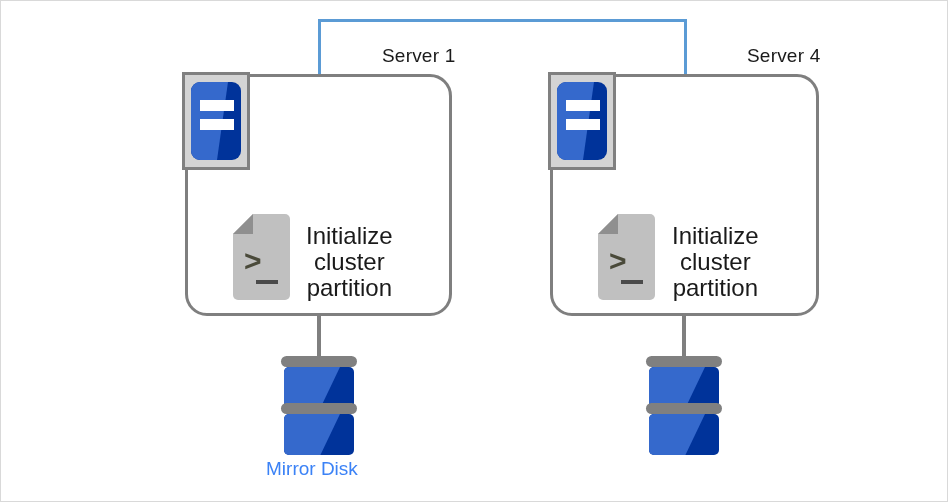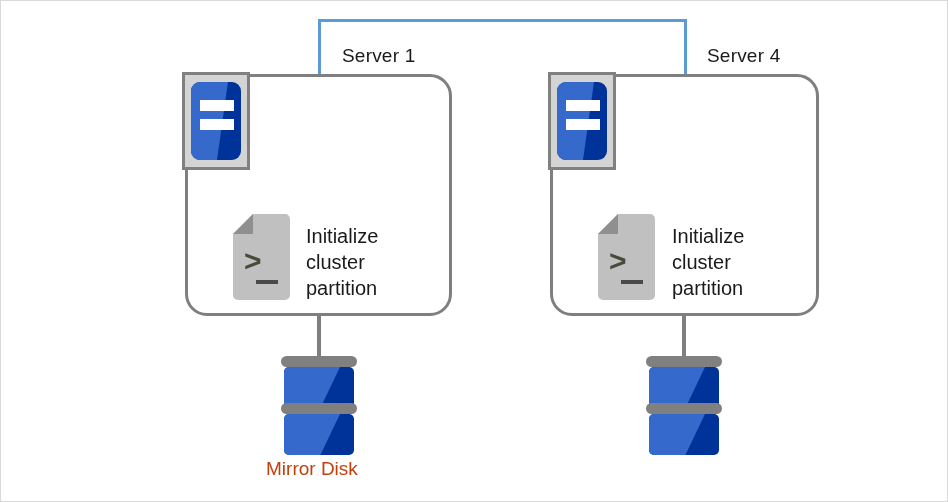--- a/index.html
+++ b/index.html
@@ -29,20 +29,21 @@
   .hb-left  { left: 317px; top: 18px;  width: 3px;   height: 56px; }
   .hb-right { left: 683px; top: 18px;  width: 3px;   height: 56px; }
 
   
   .server-label {
     position: absolute;
     font-size: 19px;
     color: #1a1a1a;
     white-space: nowrap;
     letter-spacing: 0.2px;
+    margin-left: 40px;
   }
   #server1-label { left: 341px; top: 44px; }
   #server2-label { left: 706px; top: 44px; }
 
   
   .server-box {
     position: absolute;
     border: 3px solid #7f7f7f;
     border-radius: 22px;
     background: #ffffff;
@@ -132,24 +133,25 @@
     left: 23px;
     top: 66px;
     width: 22px;
     height: 4px;
     background: #4a4a4a;
   }
 
   
   .action-text {
     position: absolute;
-    font-size: 20px;
+    font-size: 24px;
     line-height: 26px;
     color: #1a1a1a;
     white-space: pre-line;
+    text-align: center;
   }
   #server1-action { left: 305px; top: 222px; }
   #server2-action { left: 671px; top: 222px; }
 
   
   .disk-link {
     position: absolute;
     width: 4px;
     background: #7f7f7f;
   }
@@ -190,21 +192,21 @@
     position: absolute;
     inset: 0;
     background: #3569cc;
     clip-path: polygon(0 0, 80% 0, 52% 100%, 0 100%);
   }
 
   
   .disk-label {
     position: absolute;
     font-size: 19px;
-    color: #c2410c;
+    color: #3b82f6;
     white-space: nowrap;
   }
   #mirror-disk-label { left: 265px; top: 457px; }
 </style>
 </head>
 <body>
 
 <div id="canvas">
 
   <div class="hb-seg hb-top"></div>

